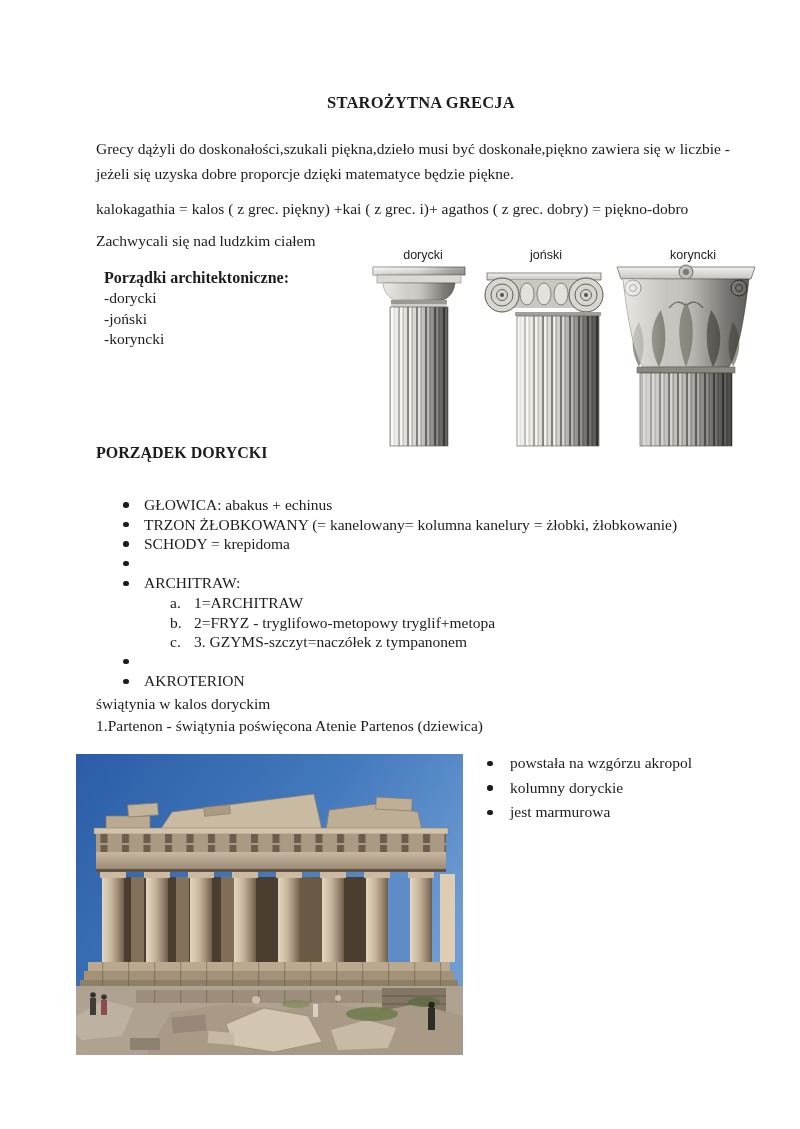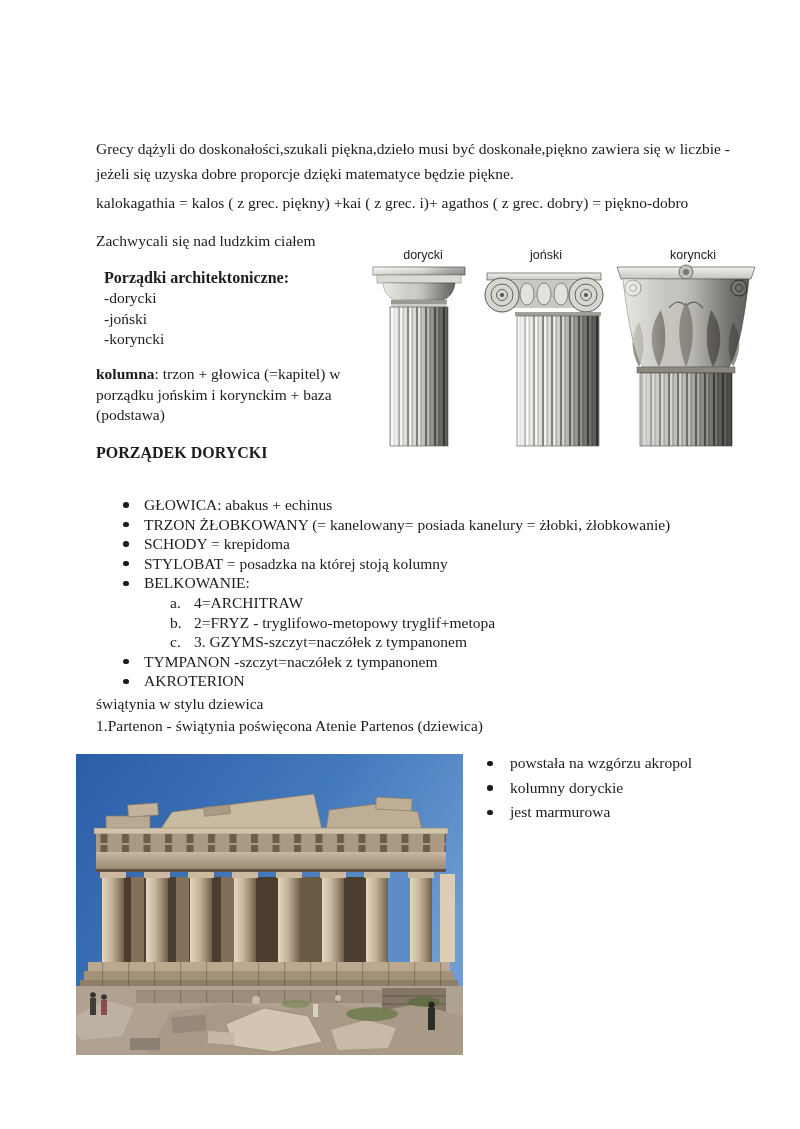--- a/index.html
+++ b/index.html
@@ -4,21 +4,21 @@
 <style>
   html,body{margin:0;padding:0;background:#ffffff;}
   .page{
     position:relative;width:800px;height:1129px;background:#ffffff;
     font-family:"Liberation Serif", serif;color:#1c1c1c;font-size:15.5px;
     overflow:hidden;
   }
   .abs{position:absolute;}
   .title{top:93px;left:96px;width:650px;text-align:center;font-weight:bold;font-size:16.5px;letter-spacing:.2px;}
   .p1{top:136px;left:96px;width:662px;line-height:25px;}
-  .p2{top:194px;left:96px;width:680px;}
+  .p2{top:200px;left:96px;width:680px;}
   .p3{top:232px;left:96px;width:400px;}
   .orders{top:268px;left:96px;width:300px;line-height:20.3px;margin-left:8px;}
   .orders .hd{font-weight:bold;font-size:16px;}
   .kolumna{top:364px;left:96px;width:258px;line-height:20.5px;}
   .kolumna b{font-weight:bold;}
   .fig-orders{top:238px;left:363px;width:398px;height:203px;}
   .h2{top:444px;left:96px;font-weight:bold;font-size:16px;}
   .doric-list{top:495px;left:96px;width:672px;}
   .li{position:relative;padding-left:48px;line-height:19.6px;min-height:19.6px;}
   .li .dot{position:absolute;left:27px;top:7.2px;width:5.5px;height:5.5px;border-radius:50%;background:#1c1c1c;}
@@ -30,37 +30,35 @@
   .rli{position:relative;padding-left:48px;line-height:24.6px;min-height:24.6px;}
   .rli .dot{position:absolute;left:25px;top:9.5px;width:5.5px;height:5.5px;border-radius:50%;background:#1c1c1c;}
   figure{margin:8px;}
   svg{display:block;}
 </style>
 </head>
 <body>
 
 <div class="page">
 
+  <div class="abs title">STAROŻYTNA GRECJA</div>
 
   <div class="abs p1">Grecy dążyli do doskonałości,szukali piękna,dzieło musi być doskonałe,piękno zawiera się w liczbie - jeżeli się uzyska dobre proporcje dzięki matematyce będzie piękne.</div>
 
   <div class="abs p2">kalokagathia = kalos ( z grec. piękny) +kai ( z grec. i)+ agathos ( z grec. dobry) = piękno-dobro</div>
 
   <div class="abs p3">Zachwycali się nad ludzkim ciałem</div>
 
   <div class="abs orders">
     <div class="hd">Porządki architektoniczne:</div>
     <div>-dorycki</div>
     <div>-joński</div>
     <div>-koryncki</div>
   </div>
 
-  <div class="abs kolumna">
-    <b>kolumna</b><span>: trzon + głowica (=kapitel) w porządku jońskim i korynckim + baza (podstawa)</span>
-  </div>
 
   <figure class="abs fig-orders">
     <svg width="398" height="203" viewBox="0 0 398 203">
       <defs>
         <pattern id="fl" width="9" height="12" patternUnits="userSpaceOnUse">
           <rect width="9" height="12" fill="#e6e4e0"></rect>
           <rect width="2.2" height="12" fill="#807d77"></rect>
           <rect x="2.2" width="2.2" height="12" fill="#f5f4f2"></rect>
           <rect x="4.4" width="1.6" height="12" fill="#b8b5af"></rect>
           <rect x="6" width="3" height="12" fill="#dcdad5"></rect>
@@ -138,33 +136,33 @@
         <rect x="269" y="127" width="92" height="73" fill="#000000" opacity="0.12"></rect>
         <rect x="269" y="127" width="92" height="73" fill="none" stroke="#45433e" stroke-width="0.6"></rect>
       </g>
     </svg>
   </figure>
 
   <div class="abs h2">PORZĄDEK DORYCKI</div>
 
   <div class="abs doric-list">
     <div class="li"><span class="dot"></span><span>GŁOWICA: abakus + echinus</span></div>
-    <div class="li"><span class="dot"></span><span>TRZON ŻŁOBKOWANY (= kanelowany= posiada kanelury = żłobki, żłobkowanie)</span></div>
+    <div class="li"><span class="dot"></span><span>TRZON ŻŁOBKOWANY (= kanelowany= kolumna kanelury = żłobki, żłobkowanie)</span></div>
     <div class="li"><span class="dot"></span><span>SCHODY = krepidoma</span></div>
-    <div class="li"><span class="dot"></span><span>STYLOBAT = posadzka na której stoją kolumny</span></div>
-    <div class="li"><span class="dot"></span><span>BELKOWANIE:</span></div>
-    <div class="li sub"><span class="sm">a.</span><span>4=ARCHITRAW</span></div>
+    <div class="li"><span class="dot"></span></div>
+    <div class="li"><span class="dot"></span><span>ARCHITRAW:</span></div>
+    <div class="li sub"><span class="sm">a.</span><span>1=ARCHITRAW</span></div>
     <div class="li sub"><span class="sm">b.</span><span>2=FRYZ - tryglifowo-metopowy tryglif+metopa</span></div>
     <div class="li sub"><span class="sm">c.</span><span>3. GZYMS-szczyt=naczółek z tympanonem</span></div>
-    <div class="li"><span class="dot"></span><span>TYMPANON -szczyt=naczółek z tympanonem</span></div>
+    <div class="li"><span class="dot"></span></div>
     <div class="li"><span class="dot"></span><span>AKROTERION</span></div>
   </div>
 
   <div class="abs temple-lines">
-    <div>świątynia w stylu dziewica</div>
+    <div>świątynia w kalos doryckim</div>
     <div>1.Partenon - świątynia poświęcona Atenie Partenos (dziewica)</div>
   </div>
 
   <figure class="abs fig-parthenon">
     <svg width="387" height="301" viewBox="0 0 387 301">
       <defs>
         <linearGradient id="sky" x1="0" y1="0" x2="1" y2="0.55">
           <stop offset="0" stop-color="#2b5da6"></stop>
           <stop offset="0.55" stop-color="#4379bd"></stop>
           <stop offset="1" stop-color="#6f9dd3"></stop>

